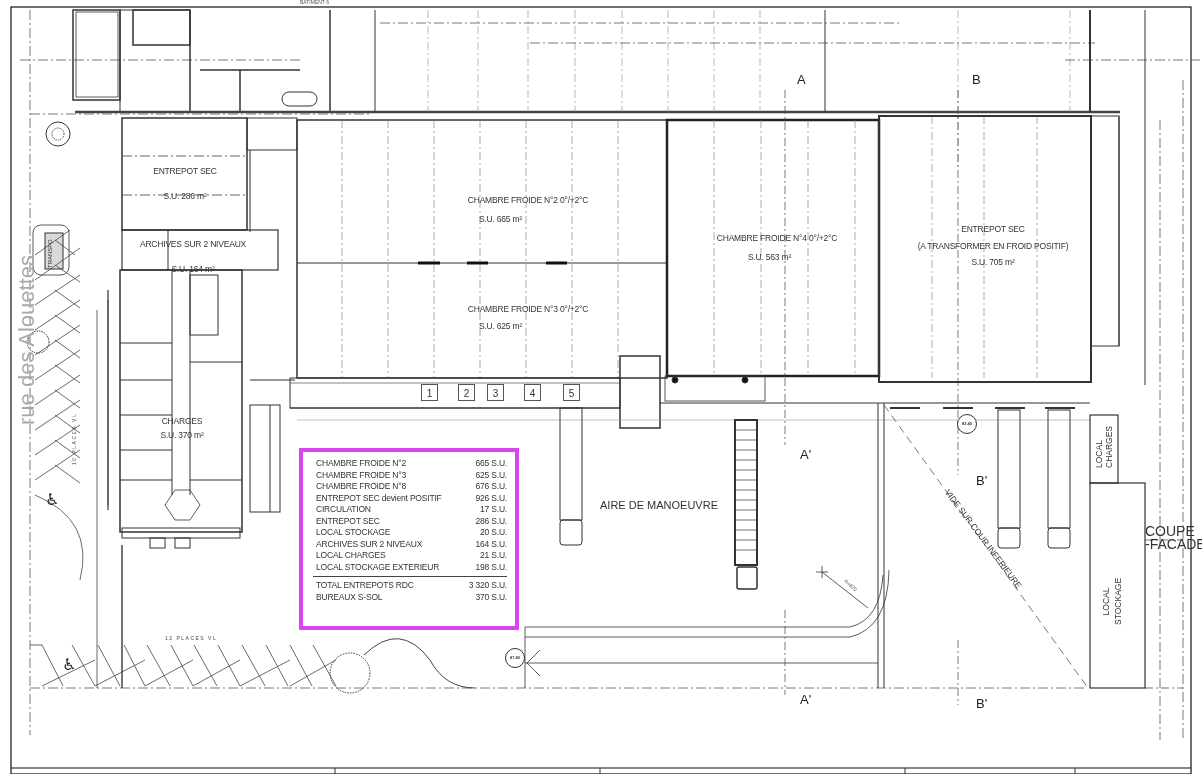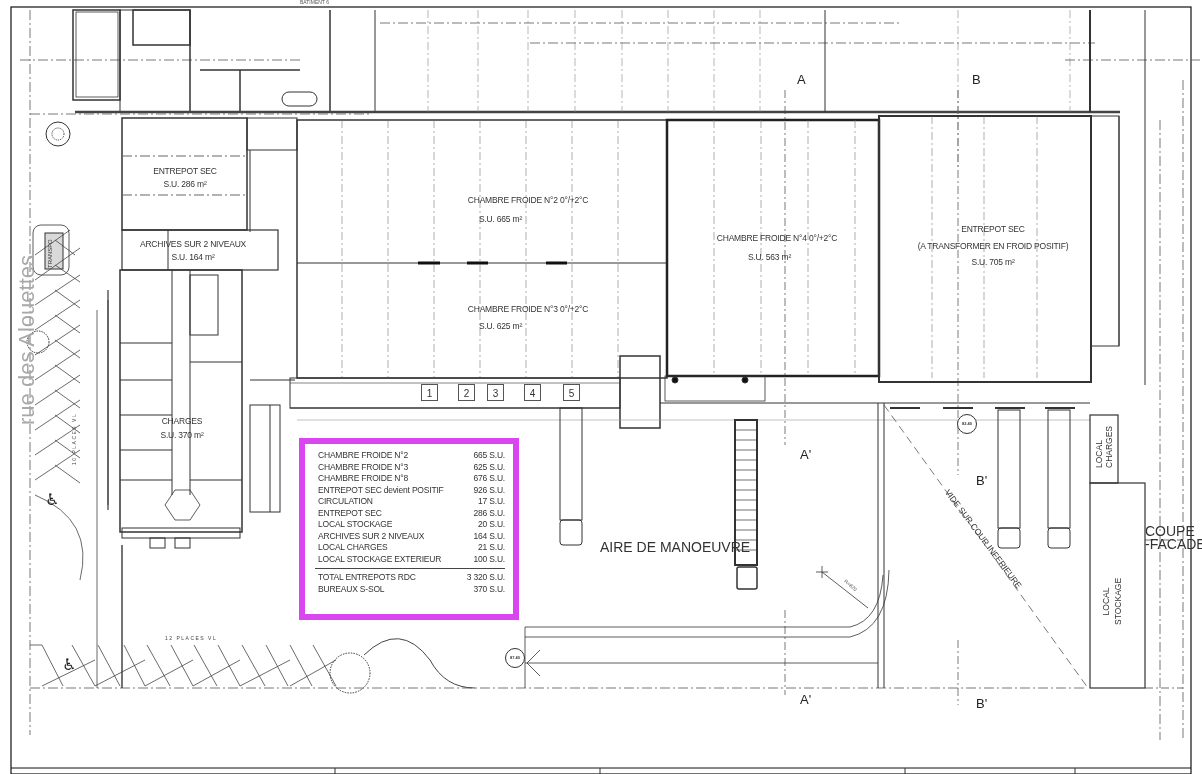--- a/index.html
+++ b/index.html
@@ -6,21 +6,21 @@
   body{width:1202px;height:774px;overflow:hidden;position:relative;font-family:"Liberation Sans",sans-serif;color:#222;}
   #plan{position:absolute;left:0;top:0;width:1202px;height:774px;}
   .lbl{position:absolute;font-family:"Liberation Sans",sans-serif;color:#333;white-space:nowrap;line-height:1;}
   .room{font-size:8.5px;letter-spacing:-0.2px;text-align:center;transform:translateX(-50%);}
   .room .l2{display:block;margin-top:10px;}
   .room .l3{display:block;margin-top:10px;}
   .tiny{font-size:3.5px;color:#555;}
   .section{font-size:13px;color:#222;}
   .street{font-size:22px;color:#a8a8a8;transform-origin:left top;transform:rotate(-90deg);}
   .vert{transform-origin:left top;transform:rotate(-90deg);}
-  #legend{position:absolute;left:299px;top:438px;width:220px;height:182px;border:6px solid #d946ef;background:#fff;box-sizing:border-box;padding:6px 8px 0 13px;}
+  #legend{position:absolute;left:299px;top:448px;width:220px;height:182px;border:4px solid #d946ef;background:#fff;box-sizing:border-box;padding:6px 8px 0 13px;}
   #legend .row{display:flex;justify-content:space-between;font-size:8.5px;line-height:11.5px;color:#333;letter-spacing:-0.2px;}
   #legend .sep{border-top:1px solid #444;margin:3px 0 3px -3px;}
   .dock{position:absolute;top:384px;width:17px;height:17px;border:1px solid #555;font-size:10px;text-align:center;line-height:17px;color:#333;background:#fff;box-sizing:border-box;}
   .circ{position:absolute;width:18px;height:18px;border:1.2px solid #333;border-radius:50%;font-size:4px;text-align:center;line-height:18px;font-weight:bold;color:#333;background:#fff;}
 </style>
 </head>
 <body>
 
 <svg id="plan" viewBox="0 0 1202 774" xmlns="http://www.w3.org/2000/svg">
   <g fill="none" stroke="#333" stroke-width="1">
@@ -237,25 +237,25 @@
 </svg>
 
 <div class="lbl street" style="left:16px;top:425px;">rue des Alouettes</div>
 <div class="lbl" style="left:300px;top:0px;font-size:5px;color:#555;">BATIMENT 6</div>
 <div class="lbl vert" style="left:47px;top:268px;font-size:6px;">TRANSFO</div>
 <div class="lbl vert" style="left:72px;top:465px;font-size:5px;letter-spacing:1.5px;color:#444;">10 PLACES VL</div>
 <div class="lbl" style="left:165px;top:636px;font-size:5px;letter-spacing:1.5px;color:#444;">12 PLACES VL</div>
 
 <div class="lbl room" style="left:185px;top:167px;">
   <span>ENTREPOT SEC</span>
-  <span class="l2" style="margin-top:4px;">S.U. 286 m²</span>
+  <span class="l2" style="margin-top:16px;">S.U. 286 m²</span>
 </div>
 <div class="lbl room" style="left:193px;top:240px;">
   <span>ARCHIVES SUR 2 NIVEAUX</span>
-  <span class="l2" style="margin-top:4px;">S.U. 164 m²</span>
+  <span class="l2" style="margin-top:16px;">S.U. 164 m²</span>
 </div>
 <div class="lbl room" style="left:182px;top:417px;">
   <span>CHARGES</span>
   <span class="l2" style="margin-top:5px;">S.U. 370 m²</span>
 </div>
 <div class="lbl room" style="left:528px;top:196px;">
   <span>CHAMBRE FROIDE N°2   0°/+2°C</span>
   <span class="l2" style="margin-left:-55px;">S.U. 665 m²</span>
 </div>
 <div class="lbl room" style="left:528px;top:305px;">
@@ -273,21 +273,21 @@
 </div>
 <div class="lbl vert" style="left:1094px;top:468px;font-size:8.5px;line-height:10px;">
   <div>LOCAL</div>
   <div>CHARGES</div>
 </div>
 <div class="lbl vert" style="left:1100px;top:625px;font-size:8.5px;line-height:12px;text-align:center;">
   <div>LOCAL</div>
   <div>STOCKAGE</div>
 </div>
 
-<div class="lbl" style="left:600px;top:500px;font-size:14px;margin-top:40px;">AIRE DE MANOEUVRE</div>
+<div class="lbl" style="left:600px;top:500px;font-size:11px;">AIRE DE MANOEUVRE</div>
 <div class="lbl" style="left:950px;top:488px;font-size:8.5px;transform-origin:left top;transform:rotate(53deg);">VIDE SUR COUR INFERIEURE</div>
 <div class="lbl" style="left:1145px;top:525px;font-size:14px;line-height:13px;">
   <div>COUPE</div>
   <div>-FACADE</div>
 </div>
 <div class="lbl tiny" style="left:843px;top:583px;transform:rotate(40deg);font-size:5px;">R=820</div>
 
 <div class="circ" style="left:957px;top:414px;">82.40</div>
 <div class="circ" style="left:505px;top:648px;">87.40</div>
 
@@ -336,21 +336,21 @@
   <div class="row">
       <span>ARCHIVES SUR 2 NIVEAUX</span>
       <span>164 S.U.</span>
     </div>
   <div class="row">
       <span>LOCAL CHARGES</span>
       <span>21 S.U.</span>
     </div>
   <div class="row">
       <span>LOCAL STOCKAGE  EXTERIEUR</span>
-      <span>100 S.U.</span>
+      <span>198 S.U.</span>
     </div>
   <div class="sep"></div>
   <div class="row">
       <span>TOTAL ENTREPOTS RDC</span>
       <span>3 320 S.U.</span>
     </div>
   <div class="row">
       <span>BUREAUX S-SOL</span>
       <span>370 S.U.</span>
     </div>

